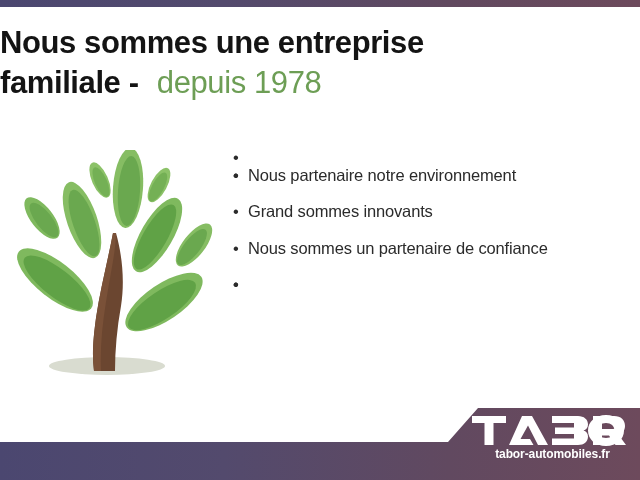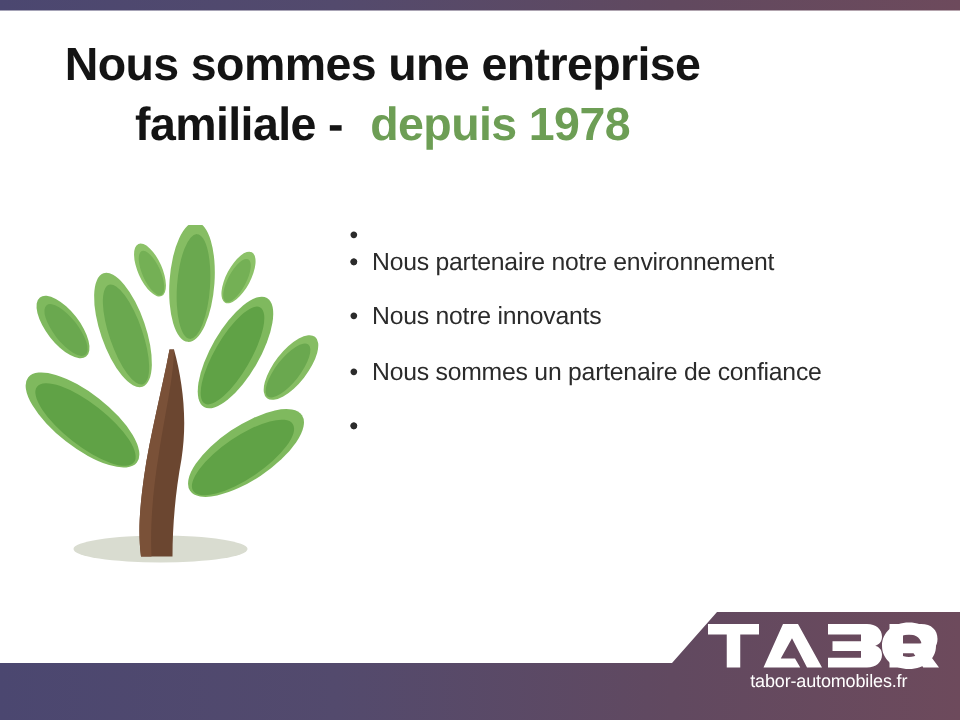--- a/index.html
+++ b/index.html
@@ -28,37 +28,37 @@
     height: 7px;
     background: linear-gradient(to right, #4b4770 0%, #534a6d 35%, #61495f 70%, #6d4a5c 100%);
   }
 
   
   .headline {
     position: absolute;
     top: 26px;
     left: 0;
     width: 510px;
-    text-align: center;
+    text-align: left;
     line-height: 1.12;
     letter-spacing: -0.4px;
   }
   .headline-line {
     display: block;
     font-size: 31px;
     font-weight: bold;
     color: #141414;
     white-space: nowrap;
   }
   .headline-line.second {
     margin-top: 5px;
   }
   .headline-accent {
     color: #6d9e55;
-    font-weight: bold;
+    font-weight: normal;
   }
   .headline-gap {
     display: inline-block;
     width: 10px;
   }
 
   
   .bullets {
     position: absolute;
     top: 148px;
@@ -95,20 +95,21 @@
     height: 240px;
   }
 
   
   .bottom-bar {
     position: absolute;
     left: 0;
     bottom: 0;
     width: 640px;
     height: 80px;
+    font-weight: bold;
   }
   .bottom-shape {
     position: absolute;
     left: 0;
     top: 0;
     width: 640px;
     height: 80px;
   }
   .logo-block {
     position: absolute;
@@ -198,21 +199,21 @@
     </li>
     <li class="bullet-item">
       <span class="bullet-dot">•</span>
     </li>
     <li class="bullet-item">
       <span class="bullet-dot">•</span>
       <span>Nous partenaire notre environnement</span>
     </li>
     <li class="bullet-item">
       <span class="bullet-dot">•</span>
-      <span>Nous notre innovants</span>
+      <span>Grand sommes innovants</span>
     </li>
     <li class="bullet-item">
       <span class="bullet-dot">•</span>
       <span>Nous sommes un partenaire de confiance</span>
     </li>
     <li class="bullet-item">
       <span class="bullet-dot">•</span>
     </li>
     <li class="bullet-item">
       <span class="bullet-dot">•</span>

